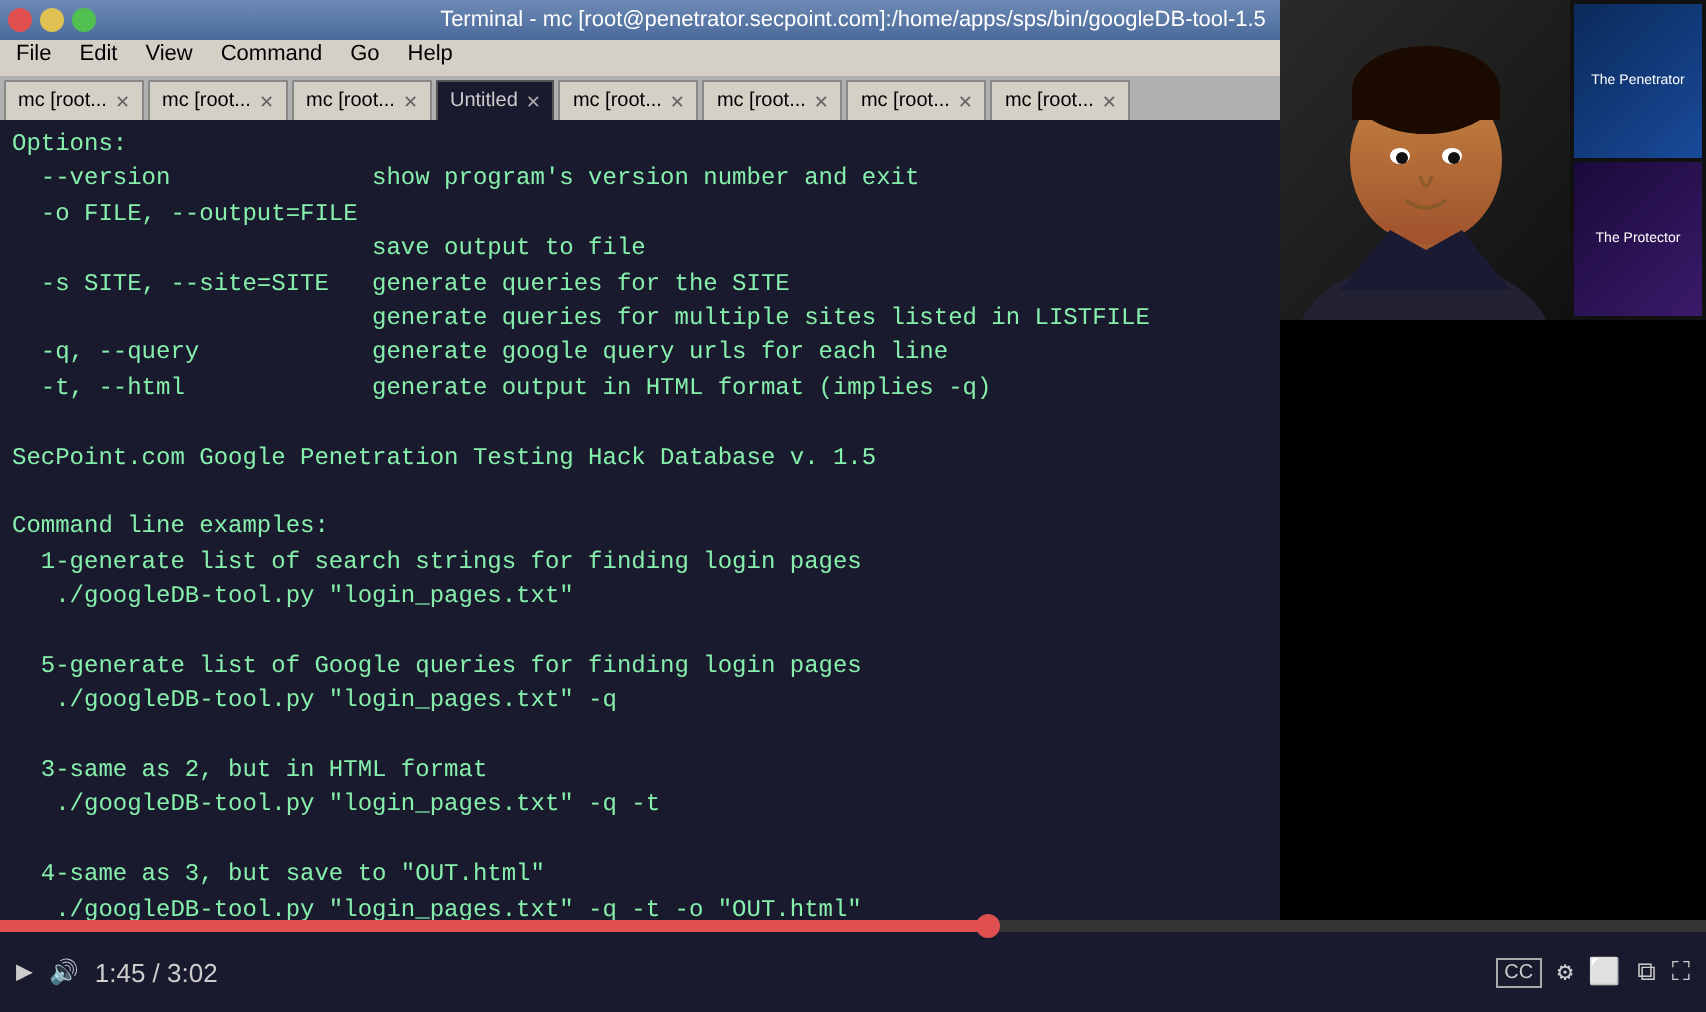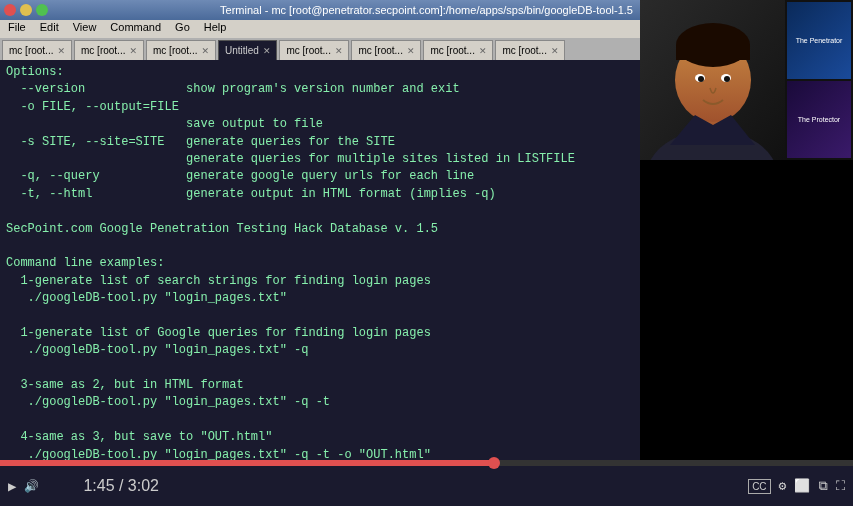--- a/index.html
+++ b/index.html
@@ -252,21 +252,21 @@
   <div class="term-line">                         generate queries for multiple sites listed in LISTFILE</div>
   <div class="term-line">  -q, --query            generate google query urls for each line</div>
   <div class="term-line">  -t, --html             generate output in HTML format (implies -q)</div>
   <div class="term-line">&nbsp;</div>
   <div class="term-line">SecPoint.com Google Penetration Testing Hack Database v. 1.5</div>
   <div class="term-line">&nbsp;</div>
   <div class="term-line">Command line examples:</div>
   <div class="term-line">  1-generate list of search strings for finding login pages</div>
   <div class="term-line">   ./googleDB-tool.py "login_pages.txt"</div>
   <div class="term-line">&nbsp;</div>
-  <div class="term-line">  1-generate list of Google queries for finding login pages</div>
+  <div class="term-line">  5-generate list of Google queries for finding login pages</div>
   <div class="term-line">   ./googleDB-tool.py "login_pages.txt" -q</div>
   <div class="term-line">&nbsp;</div>
   <div class="term-line">  3-same as 2, but in HTML format</div>
   <div class="term-line">   ./googleDB-tool.py "login_pages.txt" -q -t</div>
   <div class="term-line">&nbsp;</div>
   <div class="term-line">  4-same as 3, but save to "OUT.html"</div>
   <div class="term-line">   ./googleDB-tool.py "login_pages.txt" -q -t -o "OUT.html"</div>
   <div class="term-line">&nbsp;</div>
 
 </div>
@@ -323,21 +323,21 @@
 
 <div id="control-bar">
   <div id="progress-bar-container">
     <div id="progress-bar-fill" style="width:58%;">
       <div id="progress-dot"></div>
     </div>
   </div>
   <div id="controls-row">
     <span class="ctrl-btn">▶</span>
     <span class="ctrl-btn" style="font-size:12px;">🔊</span>
-    <span class="ctrl-btn" style="font-family:sans-serif;font-size:16px;color:#ccc;margin-left:36px;">1:45 / 3:02</span>
+    <span class="ctrl-btn" style="font-family:sans-serif;font-size:13px;color:#ccc;">1:45 / 3:02</span>
     <div id="controls-right">
       <span class="ctrl-btn-right" style="font-family:sans-serif;font-size:10px;border:1px solid #aaa;padding:1px 3px;color:#ccc;margin-left:36px;">CC</span>
       <span class="ctrl-btn-right">⚙</span>
       <span class="ctrl-btn-right">⬜</span>
       <span class="ctrl-btn-right">⧉</span>
       <span class="ctrl-btn-right">⛶</span>
     </div>
   </div>
 </div>
 

